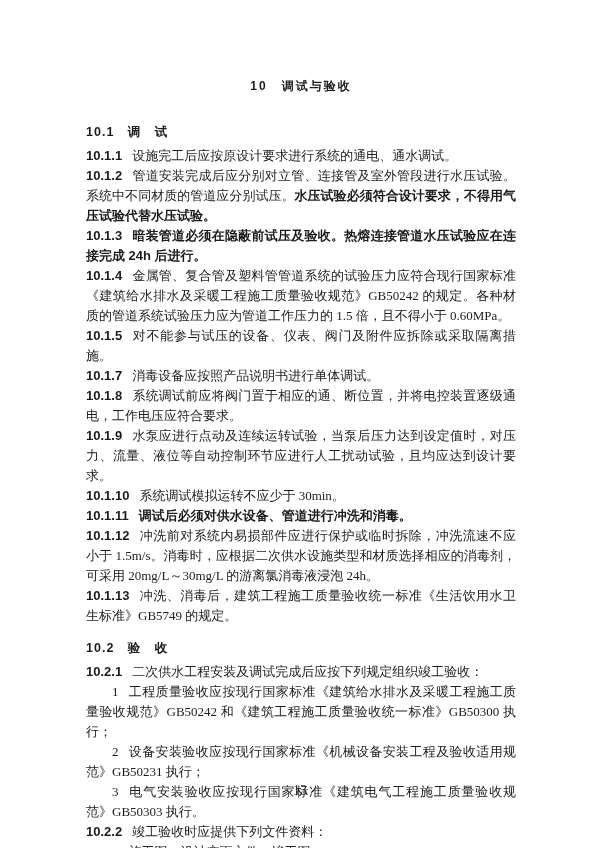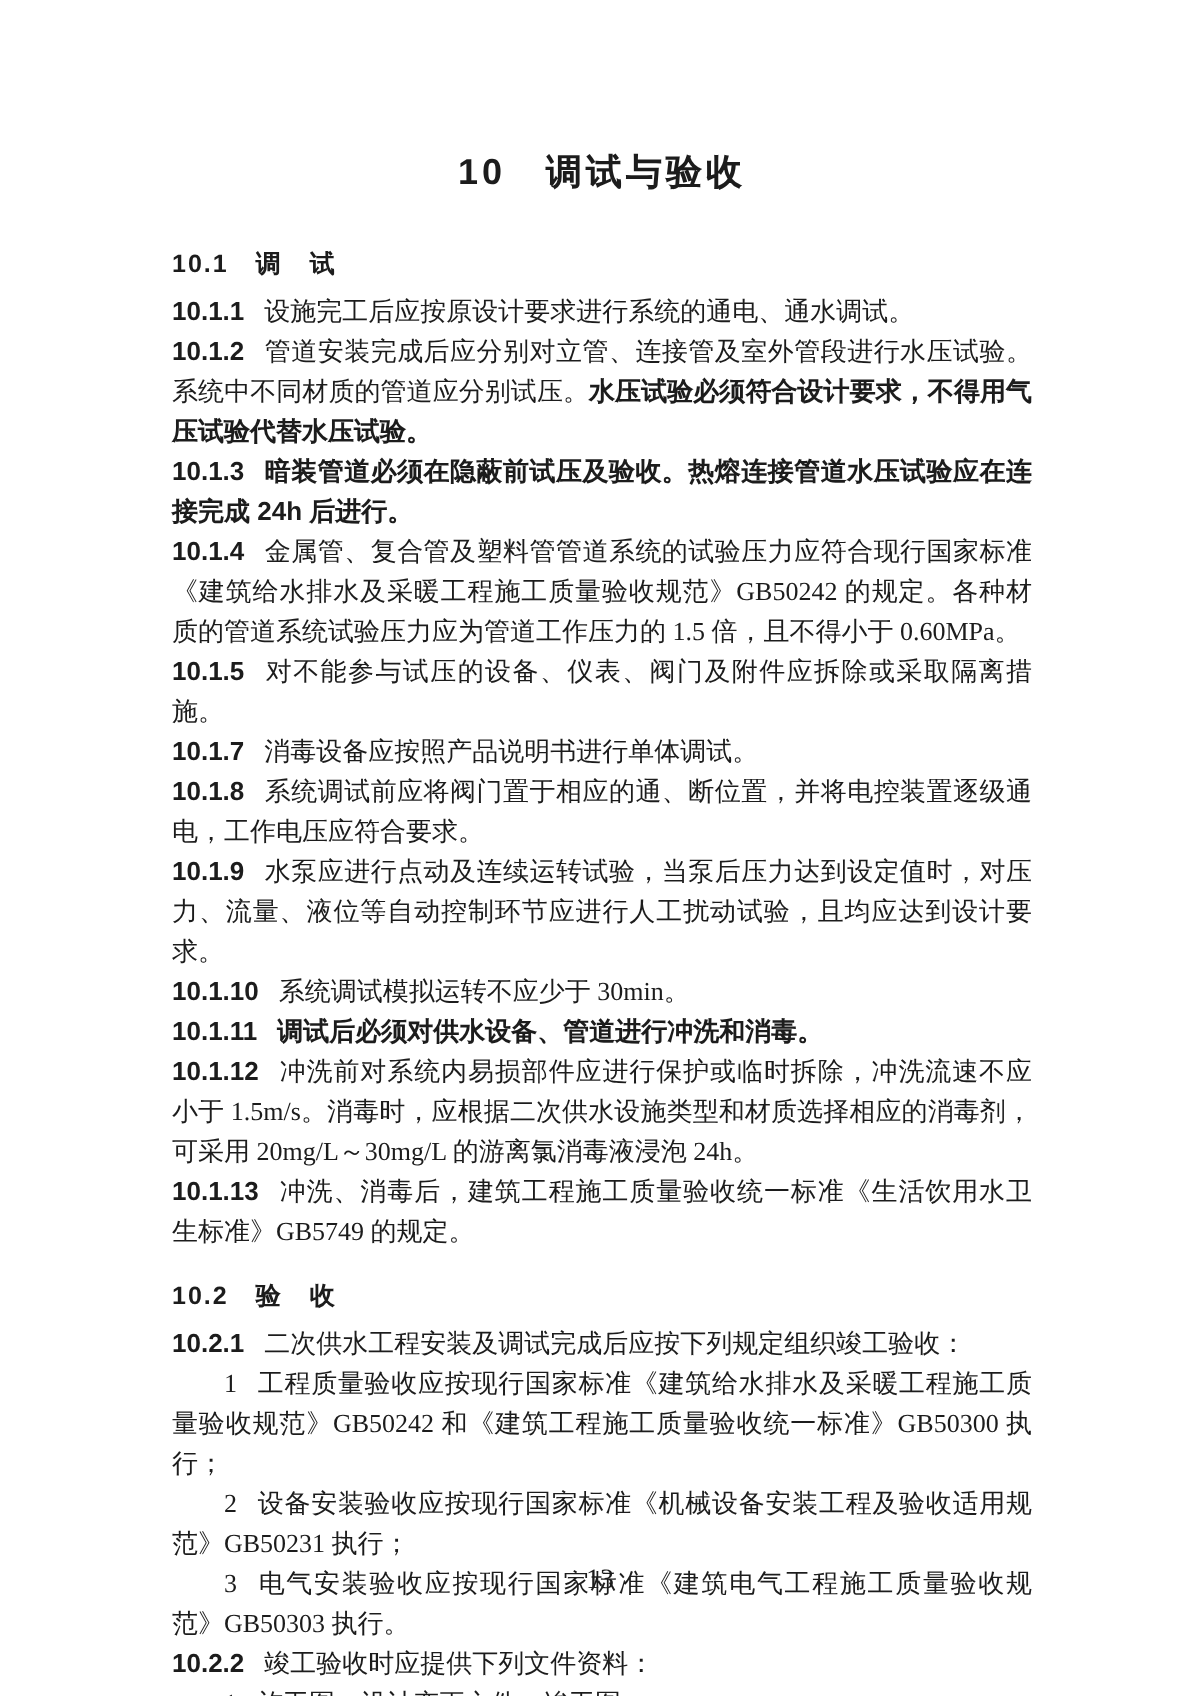--- a/index.html
+++ b/index.html
@@ -16,21 +16,21 @@
     width:600px; height:848px;
     background:#ffffff;
   }
   .content {
     position:absolute;
     left:86px; top:76px;
     width:430px;
   }
   h1.chapter {
     font-family:"Liberation Sans","DejaVu Sans",sans-serif;
-    font-size:18px;
+    font-size:12px;
     font-weight:700;
     line-height:20px;
     text-align:center;
     letter-spacing:2px;
     margin-bottom:28px;
   }
   h2.section {
     font-family:"Liberation Sans","DejaVu Sans",sans-serif;
     font-size:12.5px;
     font-weight:700;

